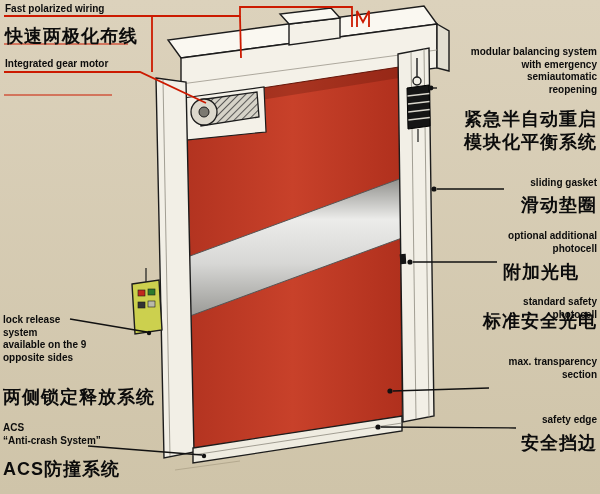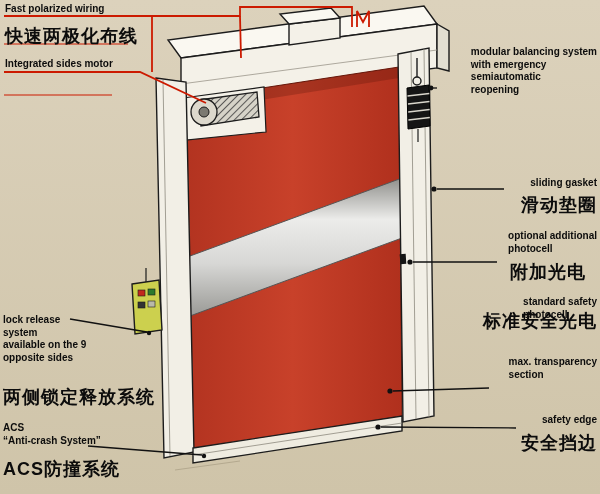--- a/index.html
+++ b/index.html
@@ -6,21 +6,21 @@
   .stage{
     position:relative;width:600px;height:494px;overflow:hidden;
     background:linear-gradient(180deg,#dcd2bc 0%,#cfc4a9 100%);
     font-family:"Liberation Sans",sans-serif;
   }
   .stage svg{position:absolute;left:0;top:0;}
   .lbl{
     position:absolute;font-weight:bold;font-size:10px;line-height:1.27;
     color:#0c0c0c;white-space:pre-line;
   }
-  .lbl.right{margin-left:16px;}
+  .lbl.right{text-align:right;margin-left:16px;}
   .lbl.zh{font-size:18px;letter-spacing:1px;line-height:1.25;}
 </style>
 </head>
 <body>
 
 <div class="stage">
 
   <svg width="600" height="494" viewBox="0 0 600 494">
     <defs>
       <pattern id="hatch" width="5" height="5" patternUnits="userSpaceOnUse" patternTransform="rotate(45)">
@@ -129,43 +129,45 @@
       <circle cx="390" cy="391" r="2.6"></circle>
       <circle cx="378" cy="427" r="2.6"></circle>
       <circle cx="149" cy="333" r="2.2"></circle>
       <circle cx="204" cy="456" r="2.2"></circle>
     </g>
   </svg>
 
   <div class="lbl" style="top:3px;left:5px">Fast polarized wiring</div>
   <div class="lbl zh" style="top:25px;left:5px">快速两极化布线</div>
 
-  <div class="lbl" style="top:58px;left:5px">Integrated sides motor</div>
+  <div class="lbl" style="top:58px;left:5px">Integrated gear motor</div>
 
   <div class="lbl" style="top:314px;left:3px">lock release
 system
 available on the 9
 opposite sides</div>
   <div class="lbl zh" style="top:386px;left:3px">两侧锁定释放系统</div>
 
   <div class="lbl" style="top:422px;left:3px">ACS
 “Anti-crash System”</div>
   <div class="lbl zh" style="top:458px;left:3px">ACS防撞系统</div>
 
   <div class="lbl right" style="top:46px;right:3px">modular balancing system
 with emergency
 semiautomatic
 reopening</div>
+  <div class="lbl right zh" style="top:108px;right:3px">紧急半自动重启
+模块化平衡系统</div>
 
   <div class="lbl right" style="top:177px;right:3px">sliding gasket</div>
   <div class="lbl right zh" style="top:194px;right:3px">滑动垫圈</div>
 
   <div class="lbl right" style="top:230px;right:3px">optional additional
 photocell</div>
-  <div class="lbl right zh" style="top:261px;right:14px">附加光电</div>
+  <div class="lbl right zh" style="top:261px;right:21px">附加光电</div>
   <div class="lbl right" style="top:296px;right:3px">standard safety
 photocell</div>
   <div class="lbl right zh" style="top:310px;right:3px">标准安全光电</div>
 
   <div class="lbl right" style="top:356px;right:3px">max. transparency
 section</div>
 
   <div class="lbl right" style="top:414px;right:3px">safety edge</div>
   <div class="lbl right zh" style="top:432px;right:3px">安全挡边</div>
 

